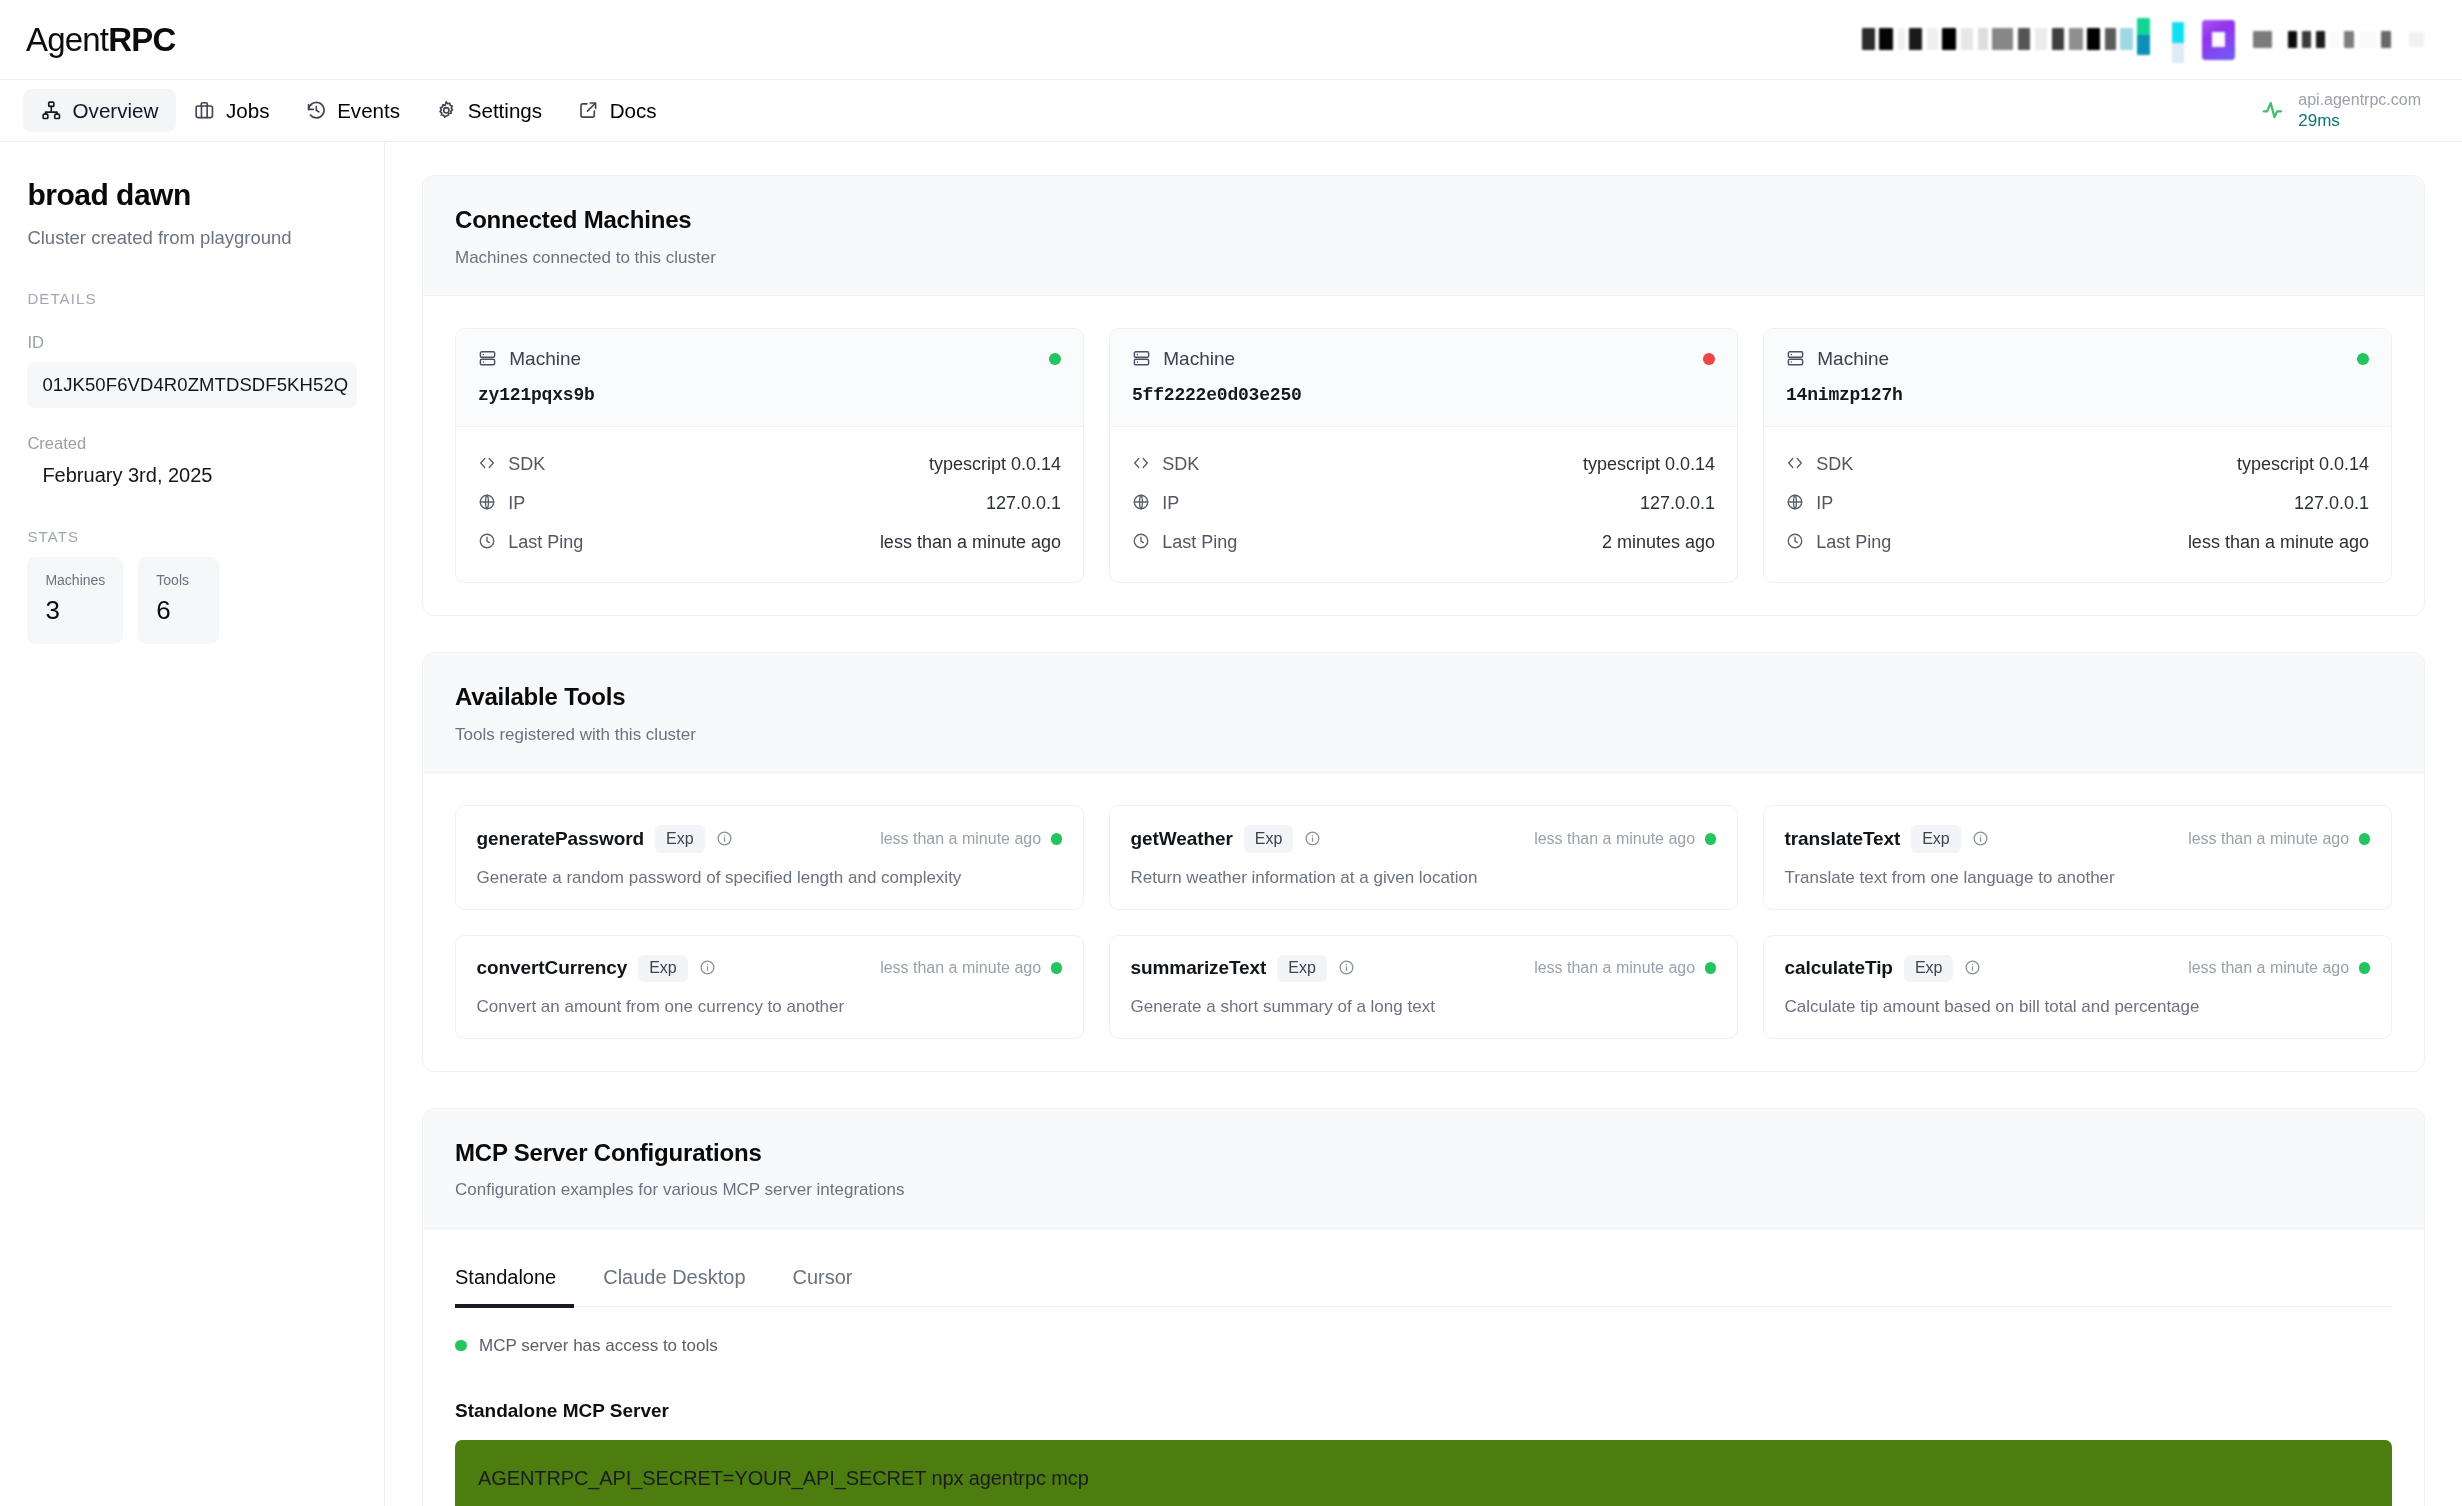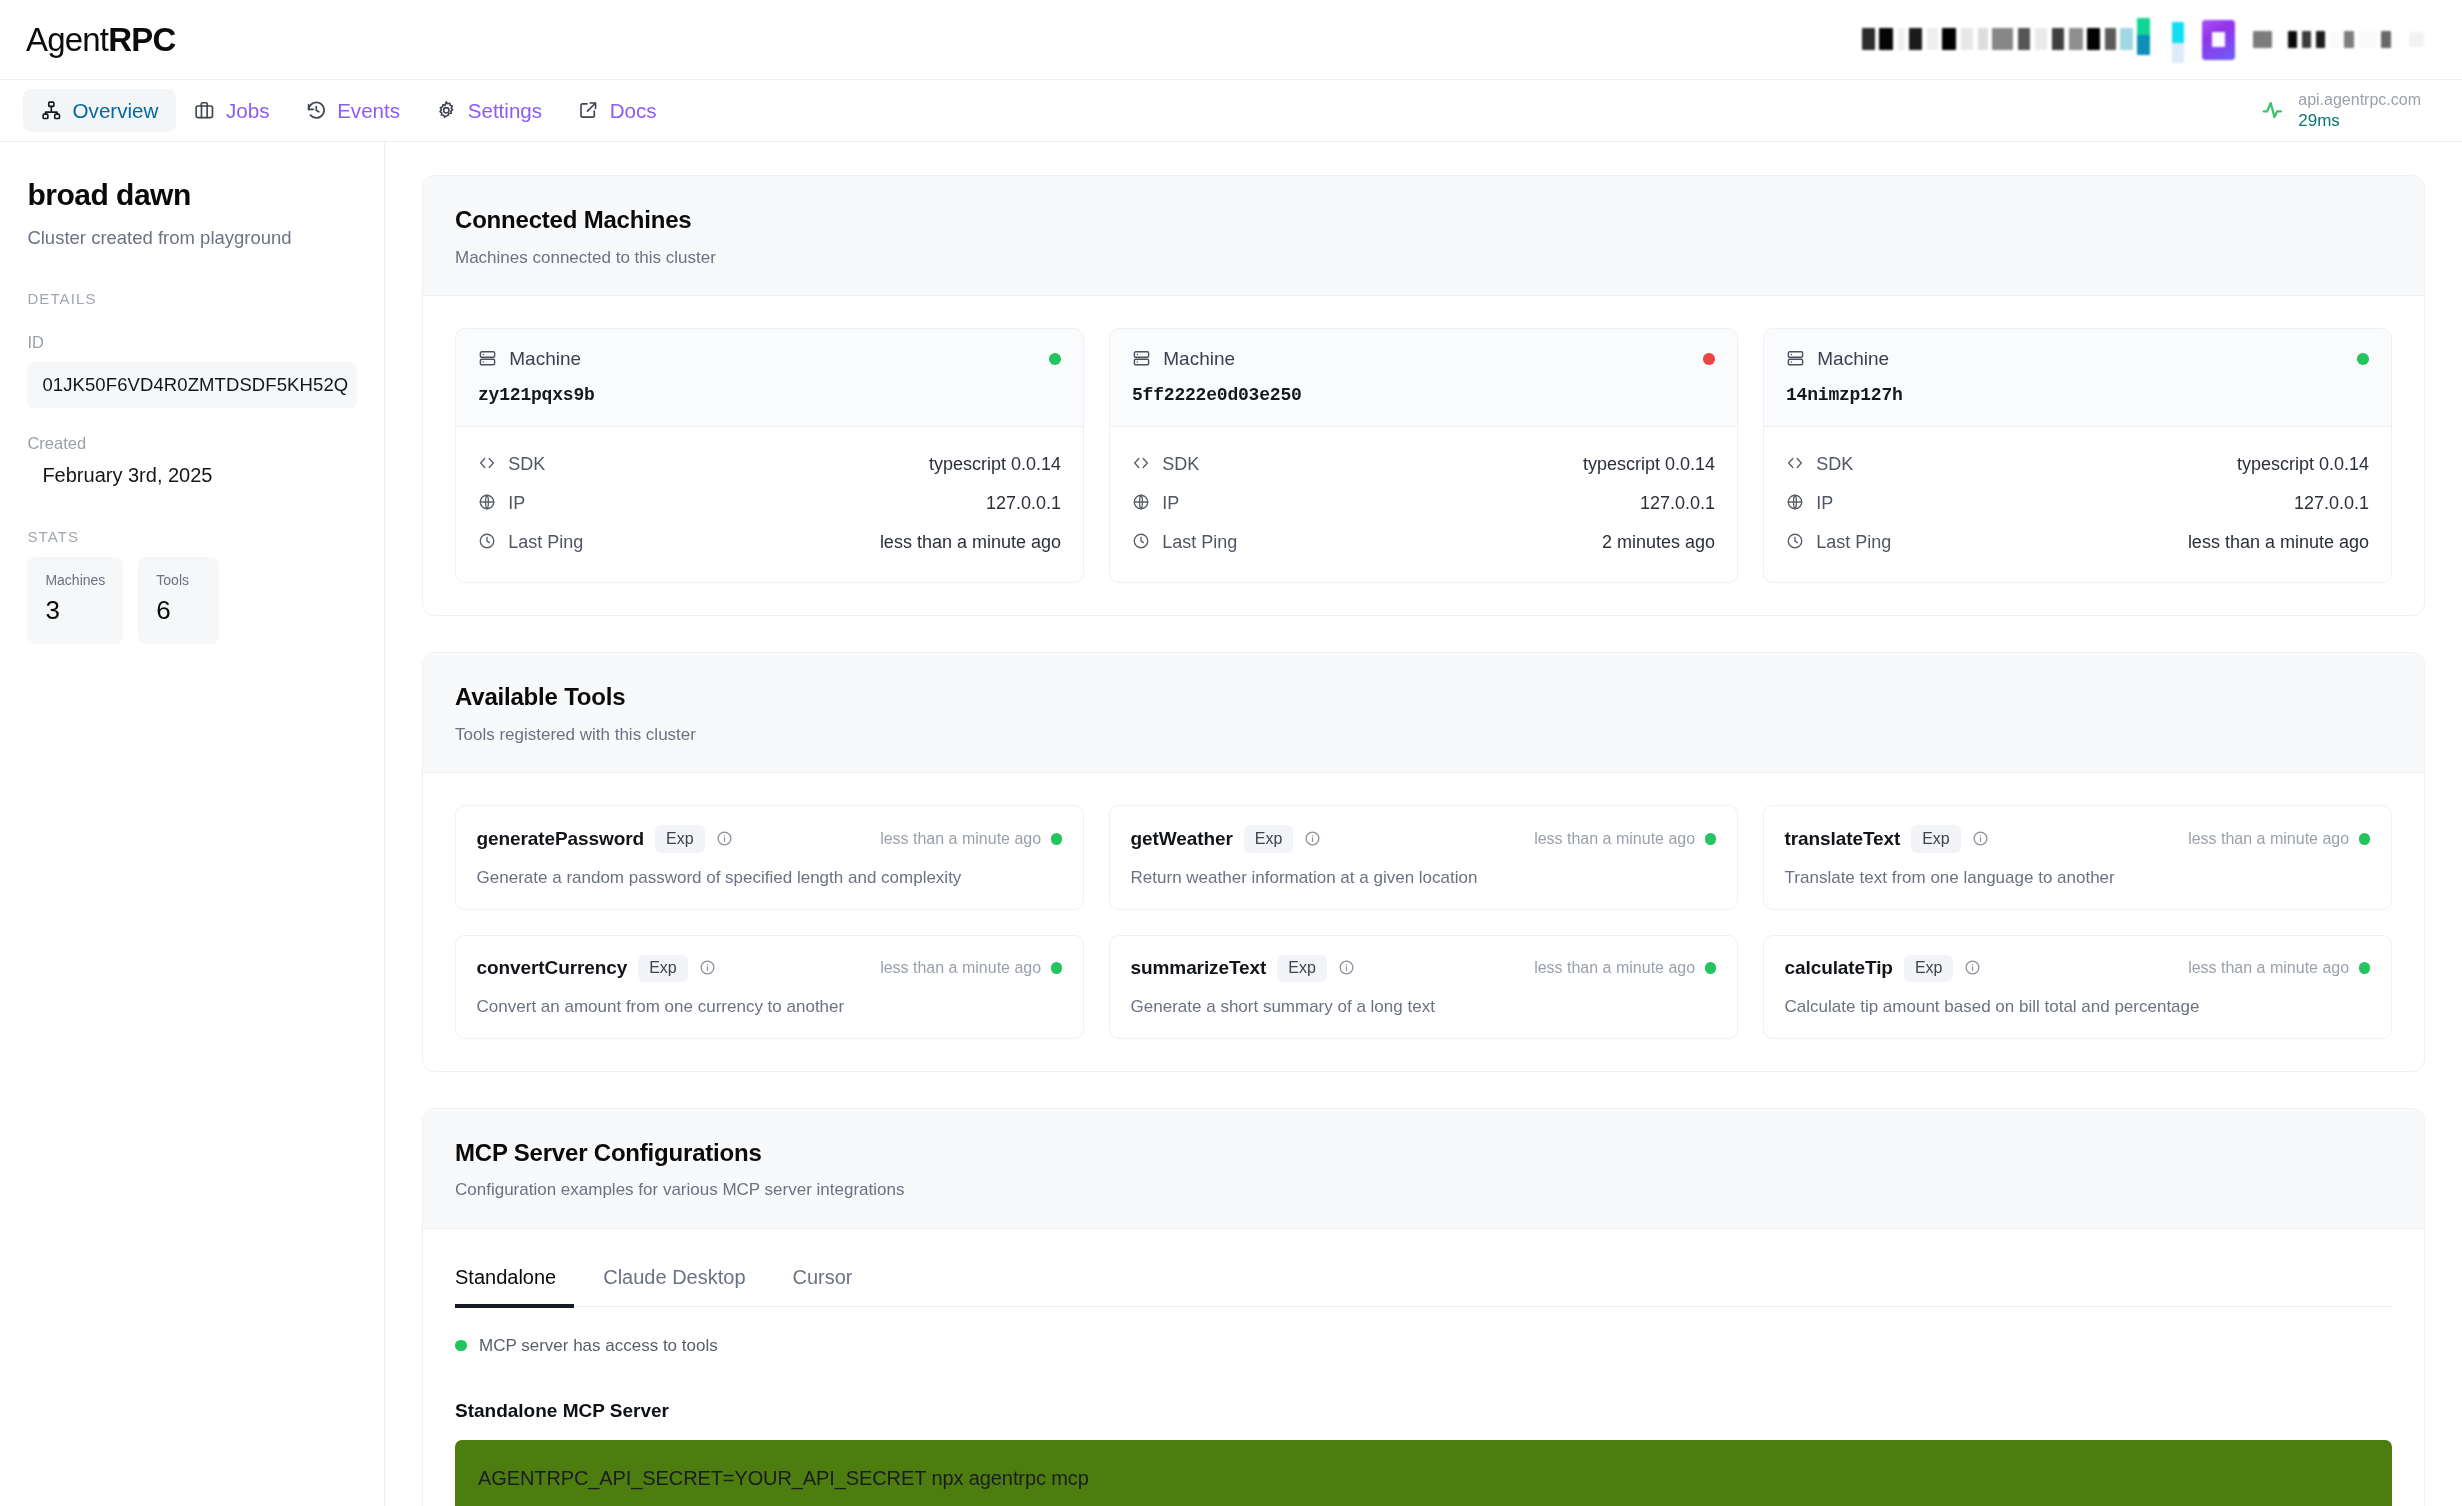--- a/index.html
+++ b/index.html
@@ -64,25 +64,25 @@
     position: relative;
   }
   .nav-tab {
     display: flex;
     align-items: center;
     gap: 11px;
     height: 43px;
     padding: 0 18px;
     border-radius: 8.2px;
     font-size: 20.6px;
-    color: #8b5cf6;
+    color: #000000;
     cursor: pointer;
     white-space: nowrap;
   }
-  .nav-tab.active { background: #f3f5f7; color: #0369a1; }
+  .nav-tab.active { background: #f3f5f7; color: #0f172a; }
   .nav-tab svg { display: block; }
 
   .api-status {
     margin-left: auto;
     display: flex;
     align-items: center;
     gap: 11px;
     padding-right: 18px;
   }
   .api-text { line-height: 1.25; }

